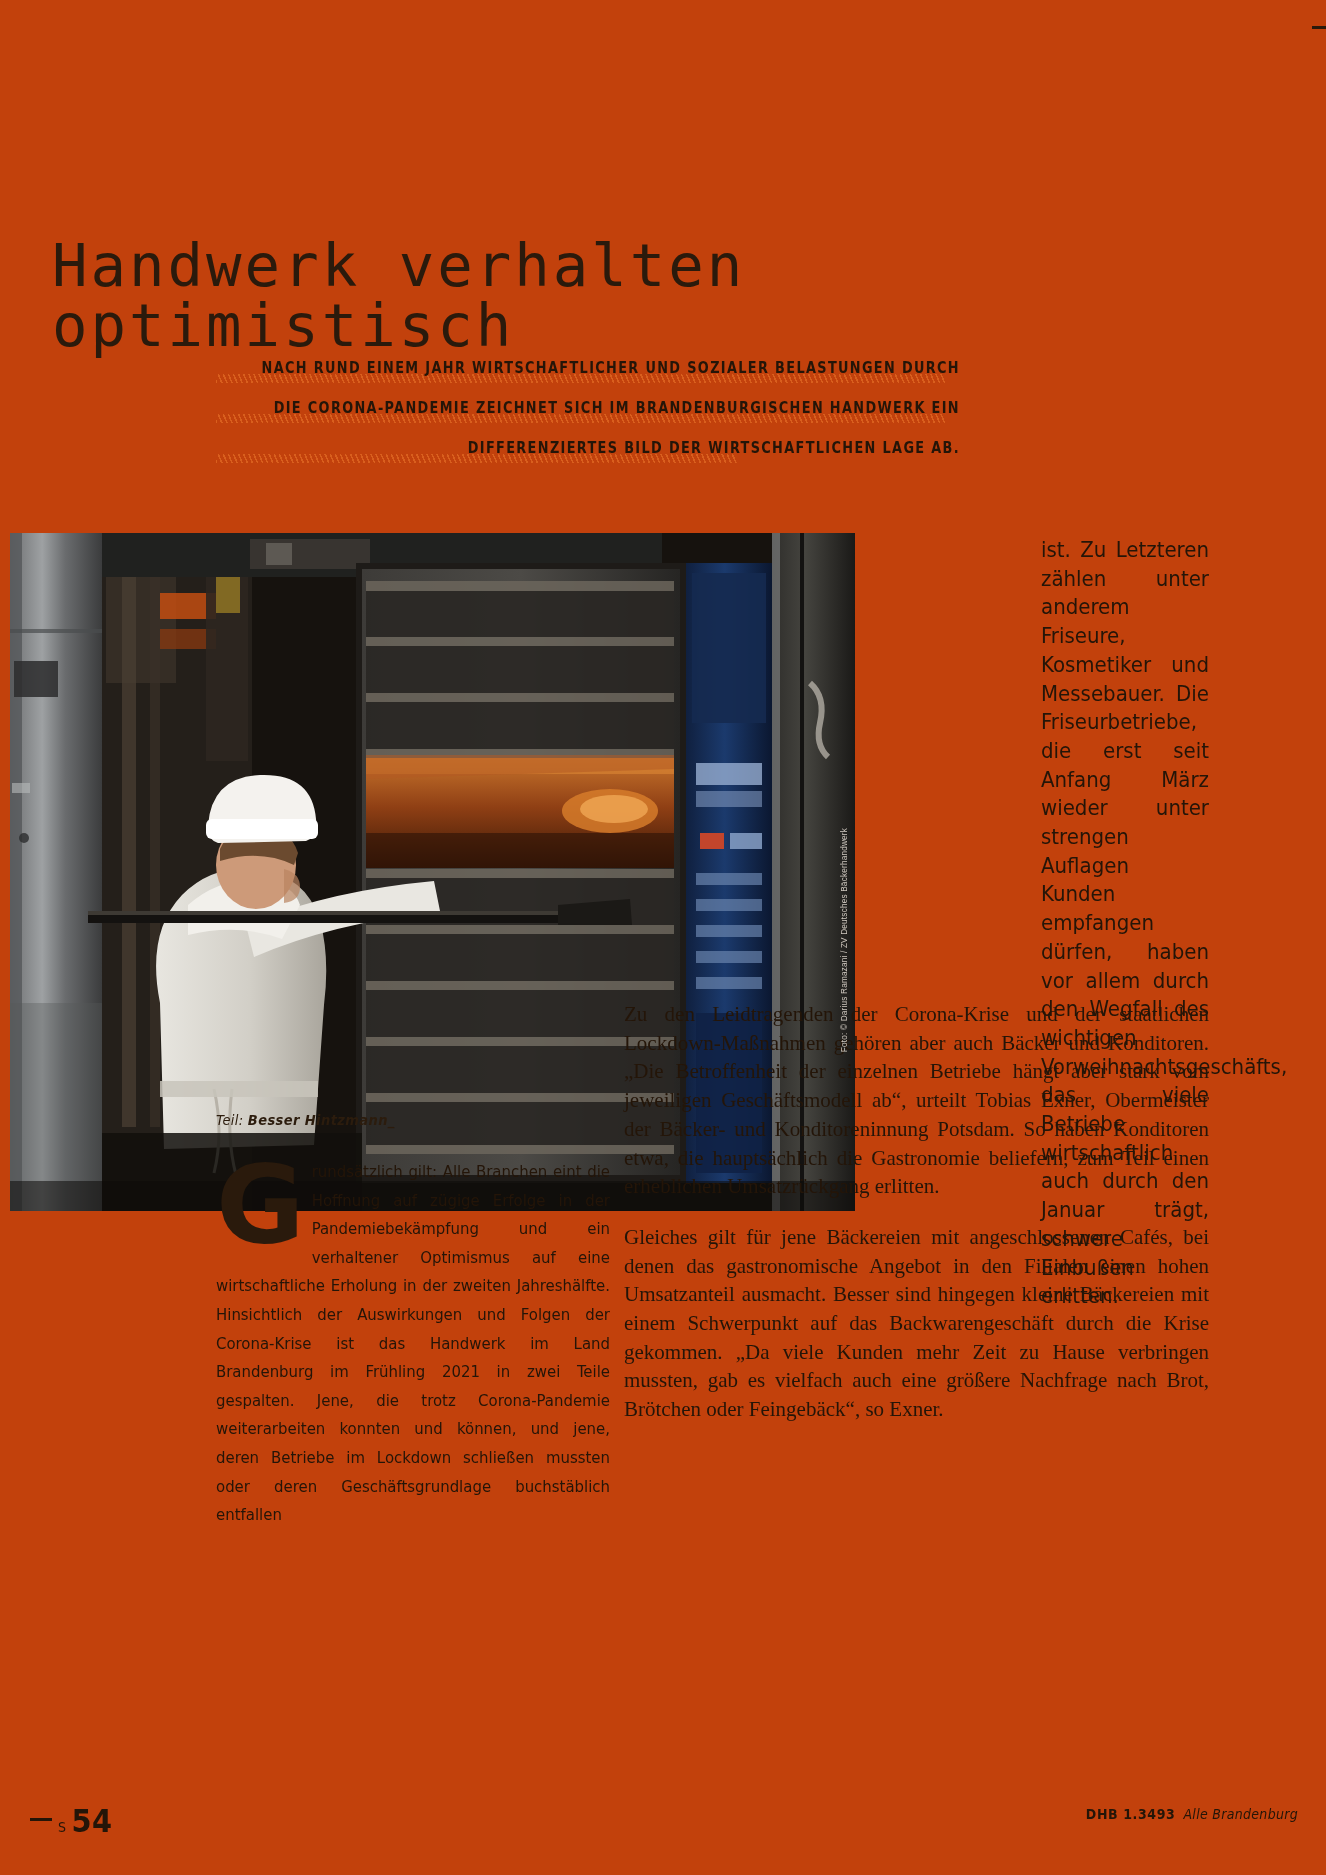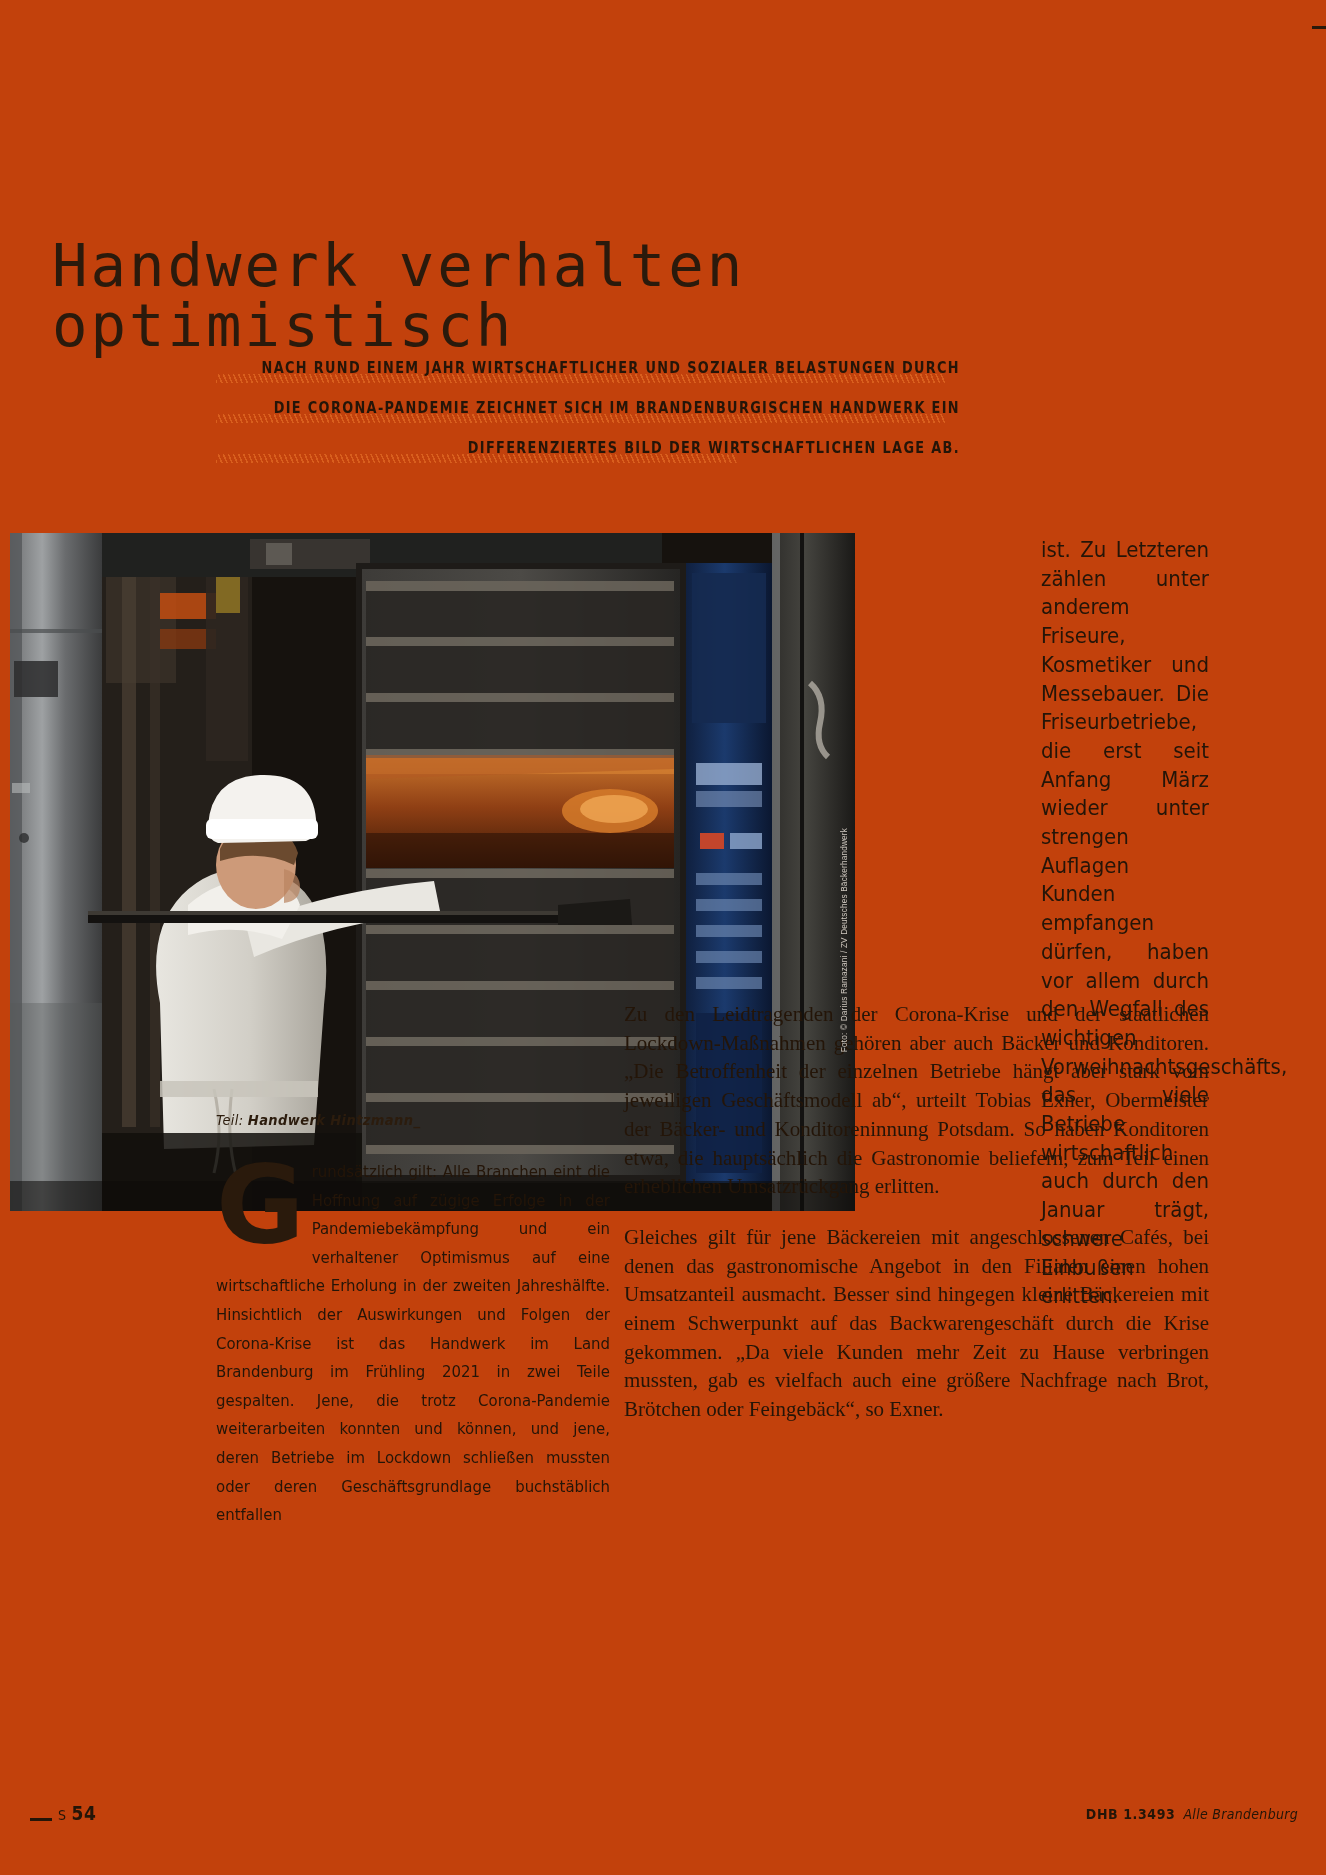--- a/index.html
+++ b/index.html
@@ -197,21 +197,21 @@
   }
   .footer-left {
     position: absolute;
     left: 58px;
     top: 1802px;
     font-family: "DejaVu Sans Condensed", "Liberation Sans Narrow", "Liberation Sans", sans-serif;
     color: #241508;
     white-space: nowrap;
   }
   .footer-left .s { font-size: 14px; letter-spacing: 1px; }
-  .footer-left .num { font-size: 19px; font-weight: 700; letter-spacing: 0.5px; }
+  .footer-left .num { font-size: 32px; font-weight: 700; letter-spacing: 0.5px; }
 
   .footer-right {
     position: absolute;
     right: 28px;
     top: 1806px;
     font-family: "DejaVu Sans Condensed", "Liberation Sans Narrow", "Liberation Sans", sans-serif;
     font-size: 14px;
     color: #241508;
     white-space: nowrap;
     letter-spacing: 0.3px;
@@ -389,21 +389,21 @@
 
   <div class="rail-top">ist. Zu Letzteren zählen unter anderem Friseure, Kosmetiker und Messebauer. Die Friseurbetriebe, die erst seit Anfang März wieder unter strengen Auflagen Kunden empfangen dürfen, haben vor allem durch den Wegfall des wichtigen Vorweihnachtsgeschäfts, das viele Betriebe wirtschaftlich auch durch den Januar trägt, schwere Einbußen erlitten.</div>
 
   <div class="rail-wide">
     <p>Zu den Leidtragenden der Corona-Krise und der staatlichen Lockdown-Maßnahmen gehören aber auch Bäcker und Konditoren. „Die Betroffenheit der einzelnen Betriebe hängt aber stark vom jeweiligen Geschäftsmodell ab“, urteilt Tobias Exner, Obermeister der Bäcker- und Konditoreninnung Potsdam. So haben Konditoren etwa, die hauptsächlich die Gastronomie beliefern, zum Teil einen erheblichen Umsatzrückgang erlitten.</p>
     <p>Gleiches gilt für jene Bäckereien mit angeschlossenen Cafés, bei denen das gastronomische Angebot in den Filialen einen hohen Umsatzanteil ausmacht. Besser sind hingegen kleine Bäckereien mit einem Schwerpunkt auf das Backwarengeschäft durch die Krise gekommen. „Da viele Kunden mehr Zeit zu Hause verbringen mussten, gab es vielfach auch eine größere Nachfrage nach Brot, Brötchen oder Feingebäck“, so Exner.</p>
   </div>
 
   <div class="byline">
     <span>Teil:</span>
-    <b>Handwerk Hintzmann_</b>
+    <b>Besser Hintzmann_</b>
   </div>
 
   <div class="col col-left">
     <p><span class="dropcap">G</span><span>rundsätzlich gilt: Alle Branchen eint die Hoffnung auf zügige Erfolge in der Pandemiebekämpfung und ein verhaltener Optimismus auf eine wirtschaftliche Erholung in der zweiten Jahreshälfte. Hinsichtlich der Auswirkungen und Folgen der Corona-Krise ist das Handwerk im Land Brandenburg im Frühling 2021 in zwei Teile gespalten. Jene, die trotz Corona-Pandemie weiterarbeiten konnten und können, und jene, deren Betriebe im Lockdown schließen mussten oder deren Geschäftsgrundlage buchstäblich entfallen</span></p>
   </div>
 
   <div class="footer-rule"></div>
   <div class="footer-left">
     <span class="s">S</span>
     <span class="num">54</span>

